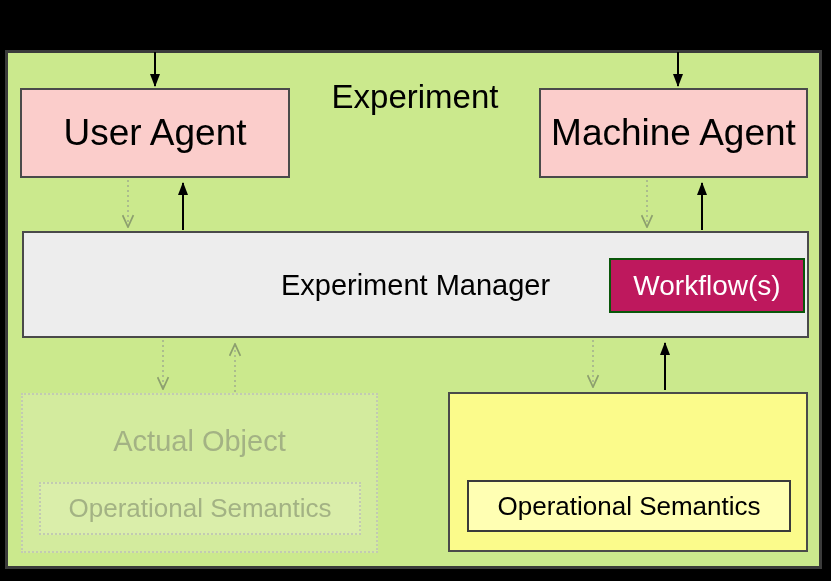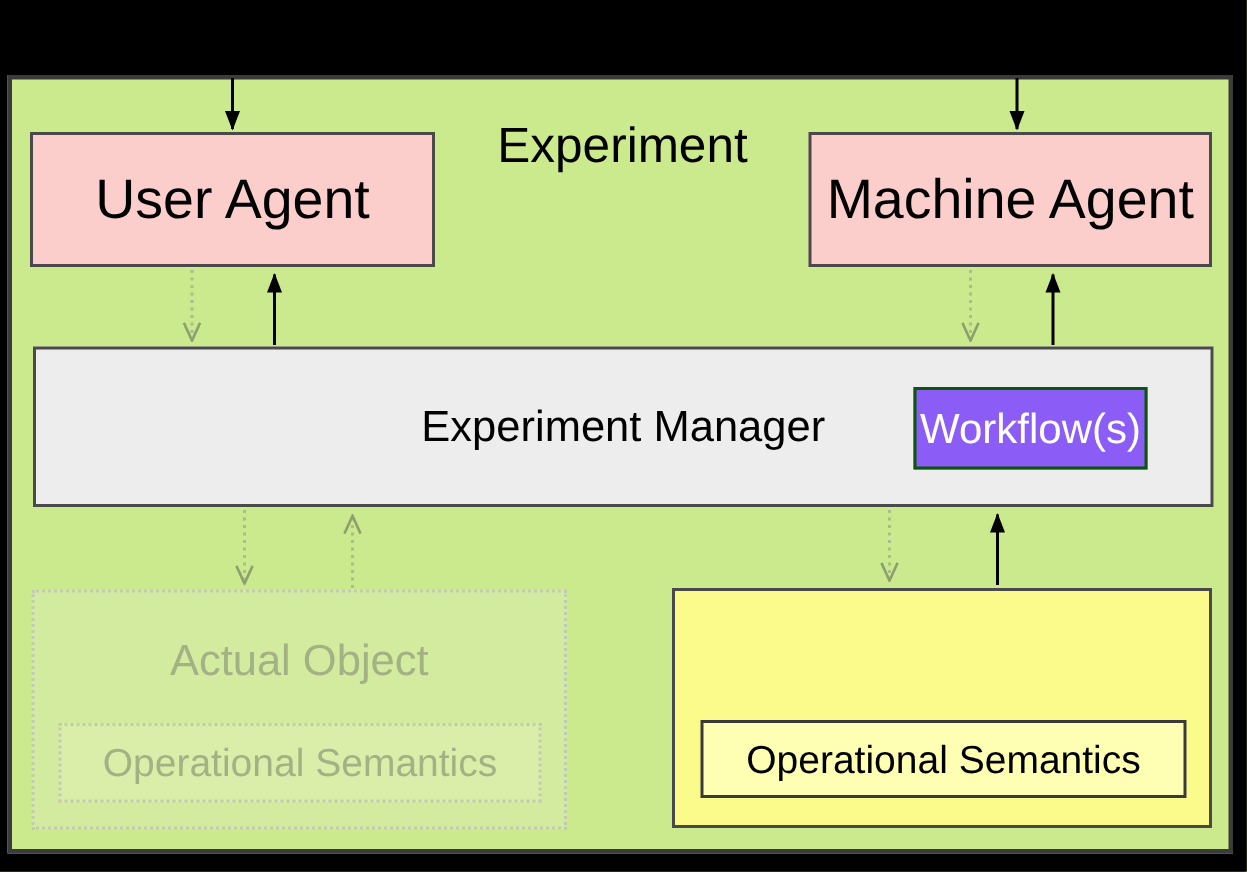--- a/index.html
+++ b/index.html
@@ -21,21 +21,21 @@
     font-size:37px;color:#000;text-align:center;
   }
   #user-agent-box{left:20px;top:88px;width:270px;height:90px;background:#fbcdcb;}
   #machine-agent-box{left:539px;top:88px;width:269px;height:90px;background:#fbcdcb;}
   #experiment-manager-box{
     left:22px;top:231px;width:787px;height:107px;background:#ededed;
     border:2px solid #4a4a4a;display:flex;flex-direction:row;
     align-items:center;justify-content:center;font-size:29px;line-height:34px;
   }
   #workflow-box{
-    left:609px;top:258px;width:156px;height:55px;background:#8b5cf6;
+    left:609px;top:258px;width:196px;height:55px;background:#be185d;
     border:2px solid #0a570a;color:#fff;font-size:28px;
     display:flex;align-items:center;justify-content:center;
   }
   #actual-object-box{
     left:21px;top:393px;width:357px;height:160px;background:#d3eb9e;
     border:2px dotted #c2cab2;
   }
   #actual-object-label{
     left:0;top:30px;width:100%;text-align:center;
     font-size:29px;color:#a3b284;

